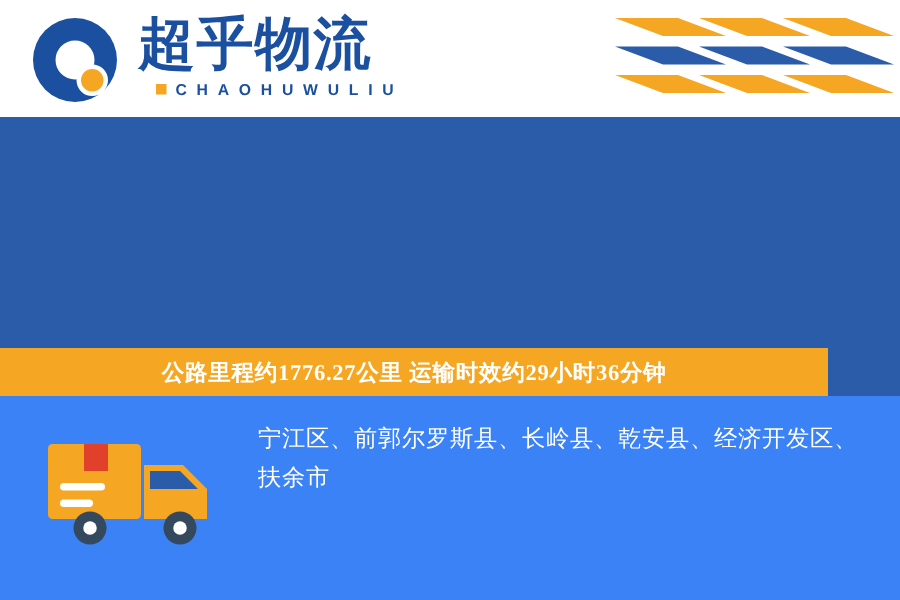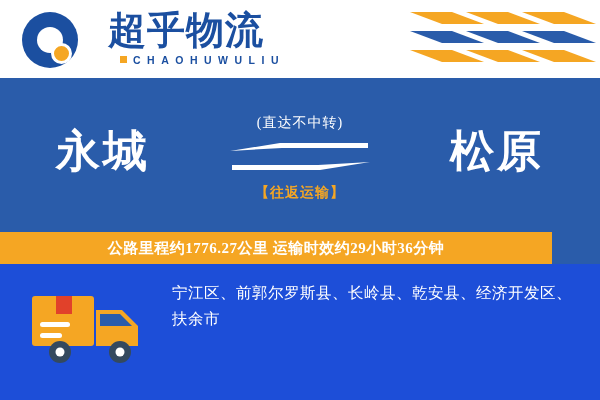--- a/index.html
+++ b/index.html
@@ -37,21 +37,21 @@
   .logo-mark .inner:after {
     content:"";
     position:absolute;
     left:14px; top:16px;
     width:15px; height:15px;
     border-radius:50%;
     background:#f5a623;
     border:3px solid #ffffff;
   }
   .logo-text {
-    position:absolute; left:92px; top:8px;margin-left:16px;
+    position:absolute; left:92px; top:8px;
   }
   .logo-cn {
     font-size:38px; font-weight:bold; color:#1b4fa0;
     letter-spacing:1px; line-height:44px;
     font-family:"Liberation Serif", serif;
   }
   .logo-en {
     font-size:10.5px; color:#1b4fa0; letter-spacing:6.5px;
     margin-top:2px; font-weight:bold;
   }
@@ -101,21 +101,21 @@
   }
   .strip-text {
     font-size:15px; color:#ffffff; font-weight:bold;
     font-family:"Liberation Serif", serif;
     letter-spacing:0.5px;
   }
   
   .bottom {
     position:absolute; left:0; top:264px;
     width:600px; height:136px;
-    background:#1d4ed8;
+    background:#3b82f6;
   }
   .truck {
     position:absolute; left:30px; top:18px;
     width:120px; height:90px;
   }
   .dest {
     position:absolute; left:172px; top:16px;
     width:400px;
     font-size:15.5px; color:#ffffff; line-height:26px;
     font-family:"Liberation Serif", serif;
@@ -146,32 +146,20 @@
       <polygon points="0,23 42,23 74,35 32,35" fill="#2a5caa"></polygon>
       <polygon points="56,23 98,23 130,35 88,35" fill="#2a5caa"></polygon>
       <polygon points="112,23 154,23 186,35 144,35" fill="#2a5caa"></polygon>
 
       <polygon points="0,42 42,42 74,54 32,54" fill="#f5a623"></polygon>
       <polygon points="56,42 98,42 130,54 88,54" fill="#f5a623"></polygon>
       <polygon points="112,42 154,42 186,54 144,54" fill="#f5a623"></polygon>
     </svg>
   </div>
 
-  <div class="mid">
-    <div class="city city-from">永城</div>
-    <div class="arrow-zone">
-      <div class="direct-label">(直达不中转)</div>
-      <svg class="arrow-svg" width="140" height="30" viewBox="0 0 140 30">
-        <polygon points="0,11 50,3 138,3 138,8 52,8" fill="#ffffff"></polygon>
-        <polygon points="140,22 90,30 2,30 2,25 88,25" fill="#ffffff"></polygon>
-      </svg>
-      <div class="round-label">【往返运输】</div>
-    </div>
-    <div class="city city-to">松原</div>
-  </div>
 
   <div class="strip">
     <span class="strip-text">公路里程约1776.27公里   运输时效约29小时36分钟</span>
   </div>
 
   <div class="bottom">
     <svg class="truck" viewBox="0 0 120 90">
 
       <rect x="2" y="14" width="62" height="50" rx="3" fill="#f5a623"></rect>
       <rect x="26" y="14" width="16" height="18" fill="#e1412a"></rect>

